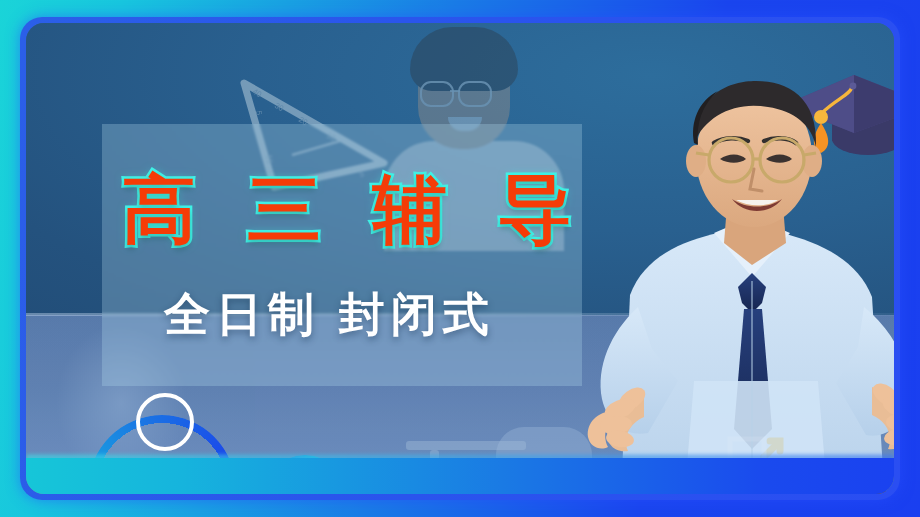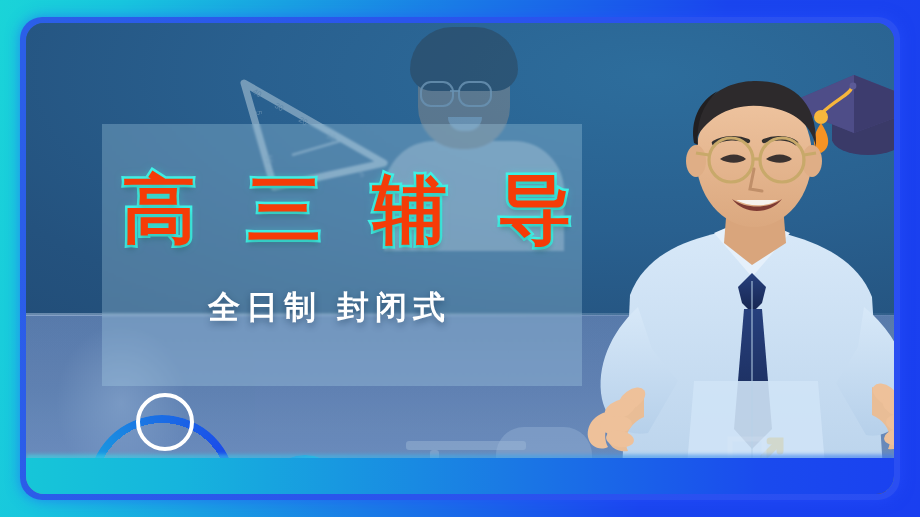--- a/index.html
+++ b/index.html
@@ -139,24 +139,23 @@
     letter-spacing:0;
     -webkit-text-stroke:5px #41f2e6;
     paint-order:stroke fill;
     text-shadow:0 0 10px rgba(60,240,230,.55), 0 4px 6px rgba(0,0,0,.28);
     white-space:nowrap;
   }
   .headline span{display:inline-block;}
 
   .subline{
     position:absolute;left:138px;top:268px;width:380px;
-    font-size:32px;line-height:1;font-weight:700;color:#ffffff;
+    font-size:46px;line-height:1;font-weight:700;color:#ffffff;
     letter-spacing:6px;white-space:nowrap;
     text-shadow:0 3px 7px rgba(14,40,70,.45);
-    margin-left:44px;
   }
 
   
   .cap{position:absolute;left:758px;top:38px;width:150px;height:120px;}
   .cap svg{display:block;}
 
   
   .teacher{position:absolute;left:560px;top:58px;width:350px;height:436px;}
   .teacher svg{display:block;}
 

